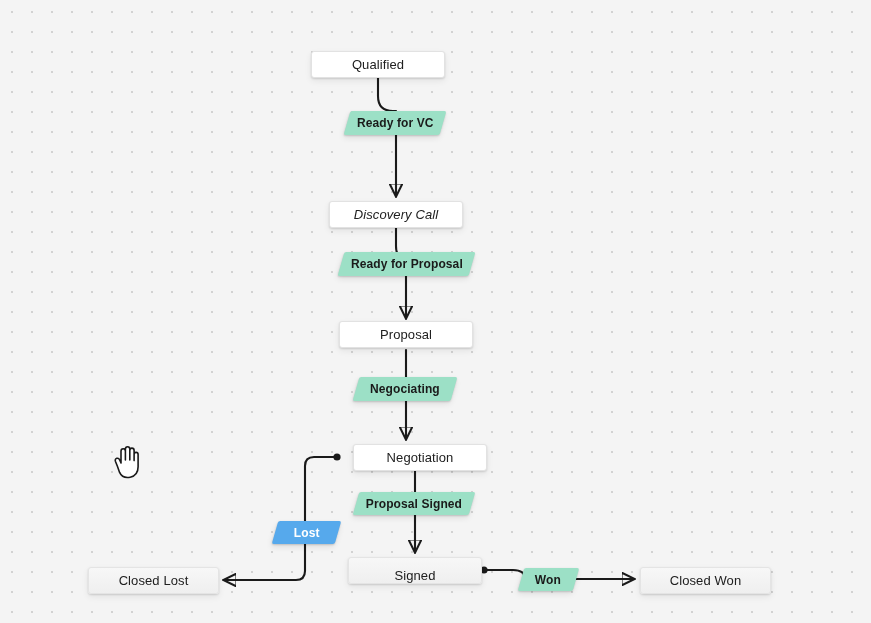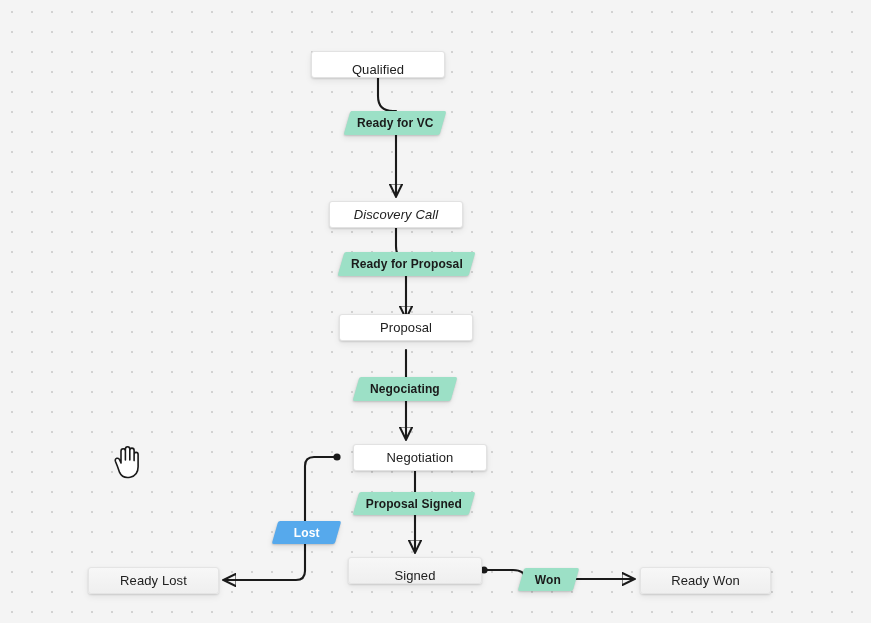--- a/index.html
+++ b/index.html
@@ -101,33 +101,33 @@
 
       <path d="M 339 457 L 314 457 Q 305 457 305 466 L 305 571 Q 305 580 296 580 L 224 580" marker-end="url(#arrowEnd)"></path>
       <circle cx="337" cy="457" r="3.6" fill="#1a1a1a" stroke="none"></circle>
 
       <path d="M 482 570 L 513 570 Q 525 570 525 579 L 525 579 L 634 579" marker-end="url(#arrowEnd)"></path>
       <circle cx="484" cy="570" r="3.6" fill="#1a1a1a" stroke="none"></circle>
     </g>
   </svg>
 
   <div id="nodes">
-      <div class="node stage " style="left: 311px; top: 51px; width: 134px; height: 27px; align-items: flex-end;">
+      <div class="node stage " style="left: 311px; top: 51px; width: 134px; height: 27px;">
         <span>Qualified</span>
       </div>
       <div class="node badge green" style="left: 347px; top: 111px; width: 96px; height: 24px;">
         <span>Ready for VC</span>
       </div>
       <div class="node stage " style="left: 329px; top: 201px; width: 134px; height: 27px; font-style: italic;">
         <span>Discovery Call</span>
       </div>
       <div class="node badge green" style="left: 341px; top: 252px; width: 131px; height: 24px;">
         <span>Ready for Proposal</span>
       </div>
-      <div class="node stage " style="left: 339px; top: 314px; width: 134px; height: 27px;">
+      <div class="node stage " style="left: 339px; top: 321px; width: 134px; height: 27px;">
         <span>Proposal</span>
       </div>
       <div class="node badge green" style="left: 356px; top: 377px; width: 98px; height: 24px;">
         <span>Negociating</span>
       </div>
       <div class="node stage " style="left: 353px; top: 444px; width: 134px; height: 27px;">
         <span>Negotiation</span>
       </div>
       <div class="node badge green" style="left: 356px; top: 492px; width: 116px; height: 23px;">
         <span>Proposal Signed</span>
@@ -135,24 +135,24 @@
       <div class="node badge blue" style="left: 275px; top: 521px; width: 63px; height: 23px;">
         <span>Lost</span>
       </div>
       <div class="node stage grey" style="left: 348px; top: 557px; width: 134px; height: 27px; align-items: flex-end;">
         <span>Signed</span>
       </div>
       <div class="node badge green" style="left: 521px; top: 568px; width: 55px; height: 23px;">
         <span>Won</span>
       </div>
       <div class="node stage grey" style="left: 88px; top: 567px; width: 131px; height: 27px;">
-        <span>Ready Lost</span>
+        <span>Closed Lost</span>
       </div>
       <div class="node stage grey" style="left: 640px; top: 567px; width: 131px; height: 27px;">
-        <span>Ready Won</span>
+        <span>Closed Won</span>
       </div>
     </div>
 
   <div id="cursor">
     <svg viewBox="0 0 32 36" width="32" height="36" xmlns="http://www.w3.org/2000/svg">
       <path d="M7.5 22.5 L5.5 17.5 Q4.6 15 6.8 14.3 Q8.8 13.8 9.8 16.2 L11 19
                L11 7.2 Q11 4.8 13.2 4.8 Q15.4 4.8 15.4 7.2 L15.4 16
                L15.4 5.2 Q15.4 2.8 17.6 2.8 Q19.8 2.8 19.8 5.2 L19.8 16
                L19.8 6.4 Q19.8 4.1 21.9 4.1 Q24.1 4.1 24.1 6.4 L24.1 16.6
                L24.1 10.6 Q24.1 8.4 26.1 8.4 Q28.1 8.4 28.1 10.6

